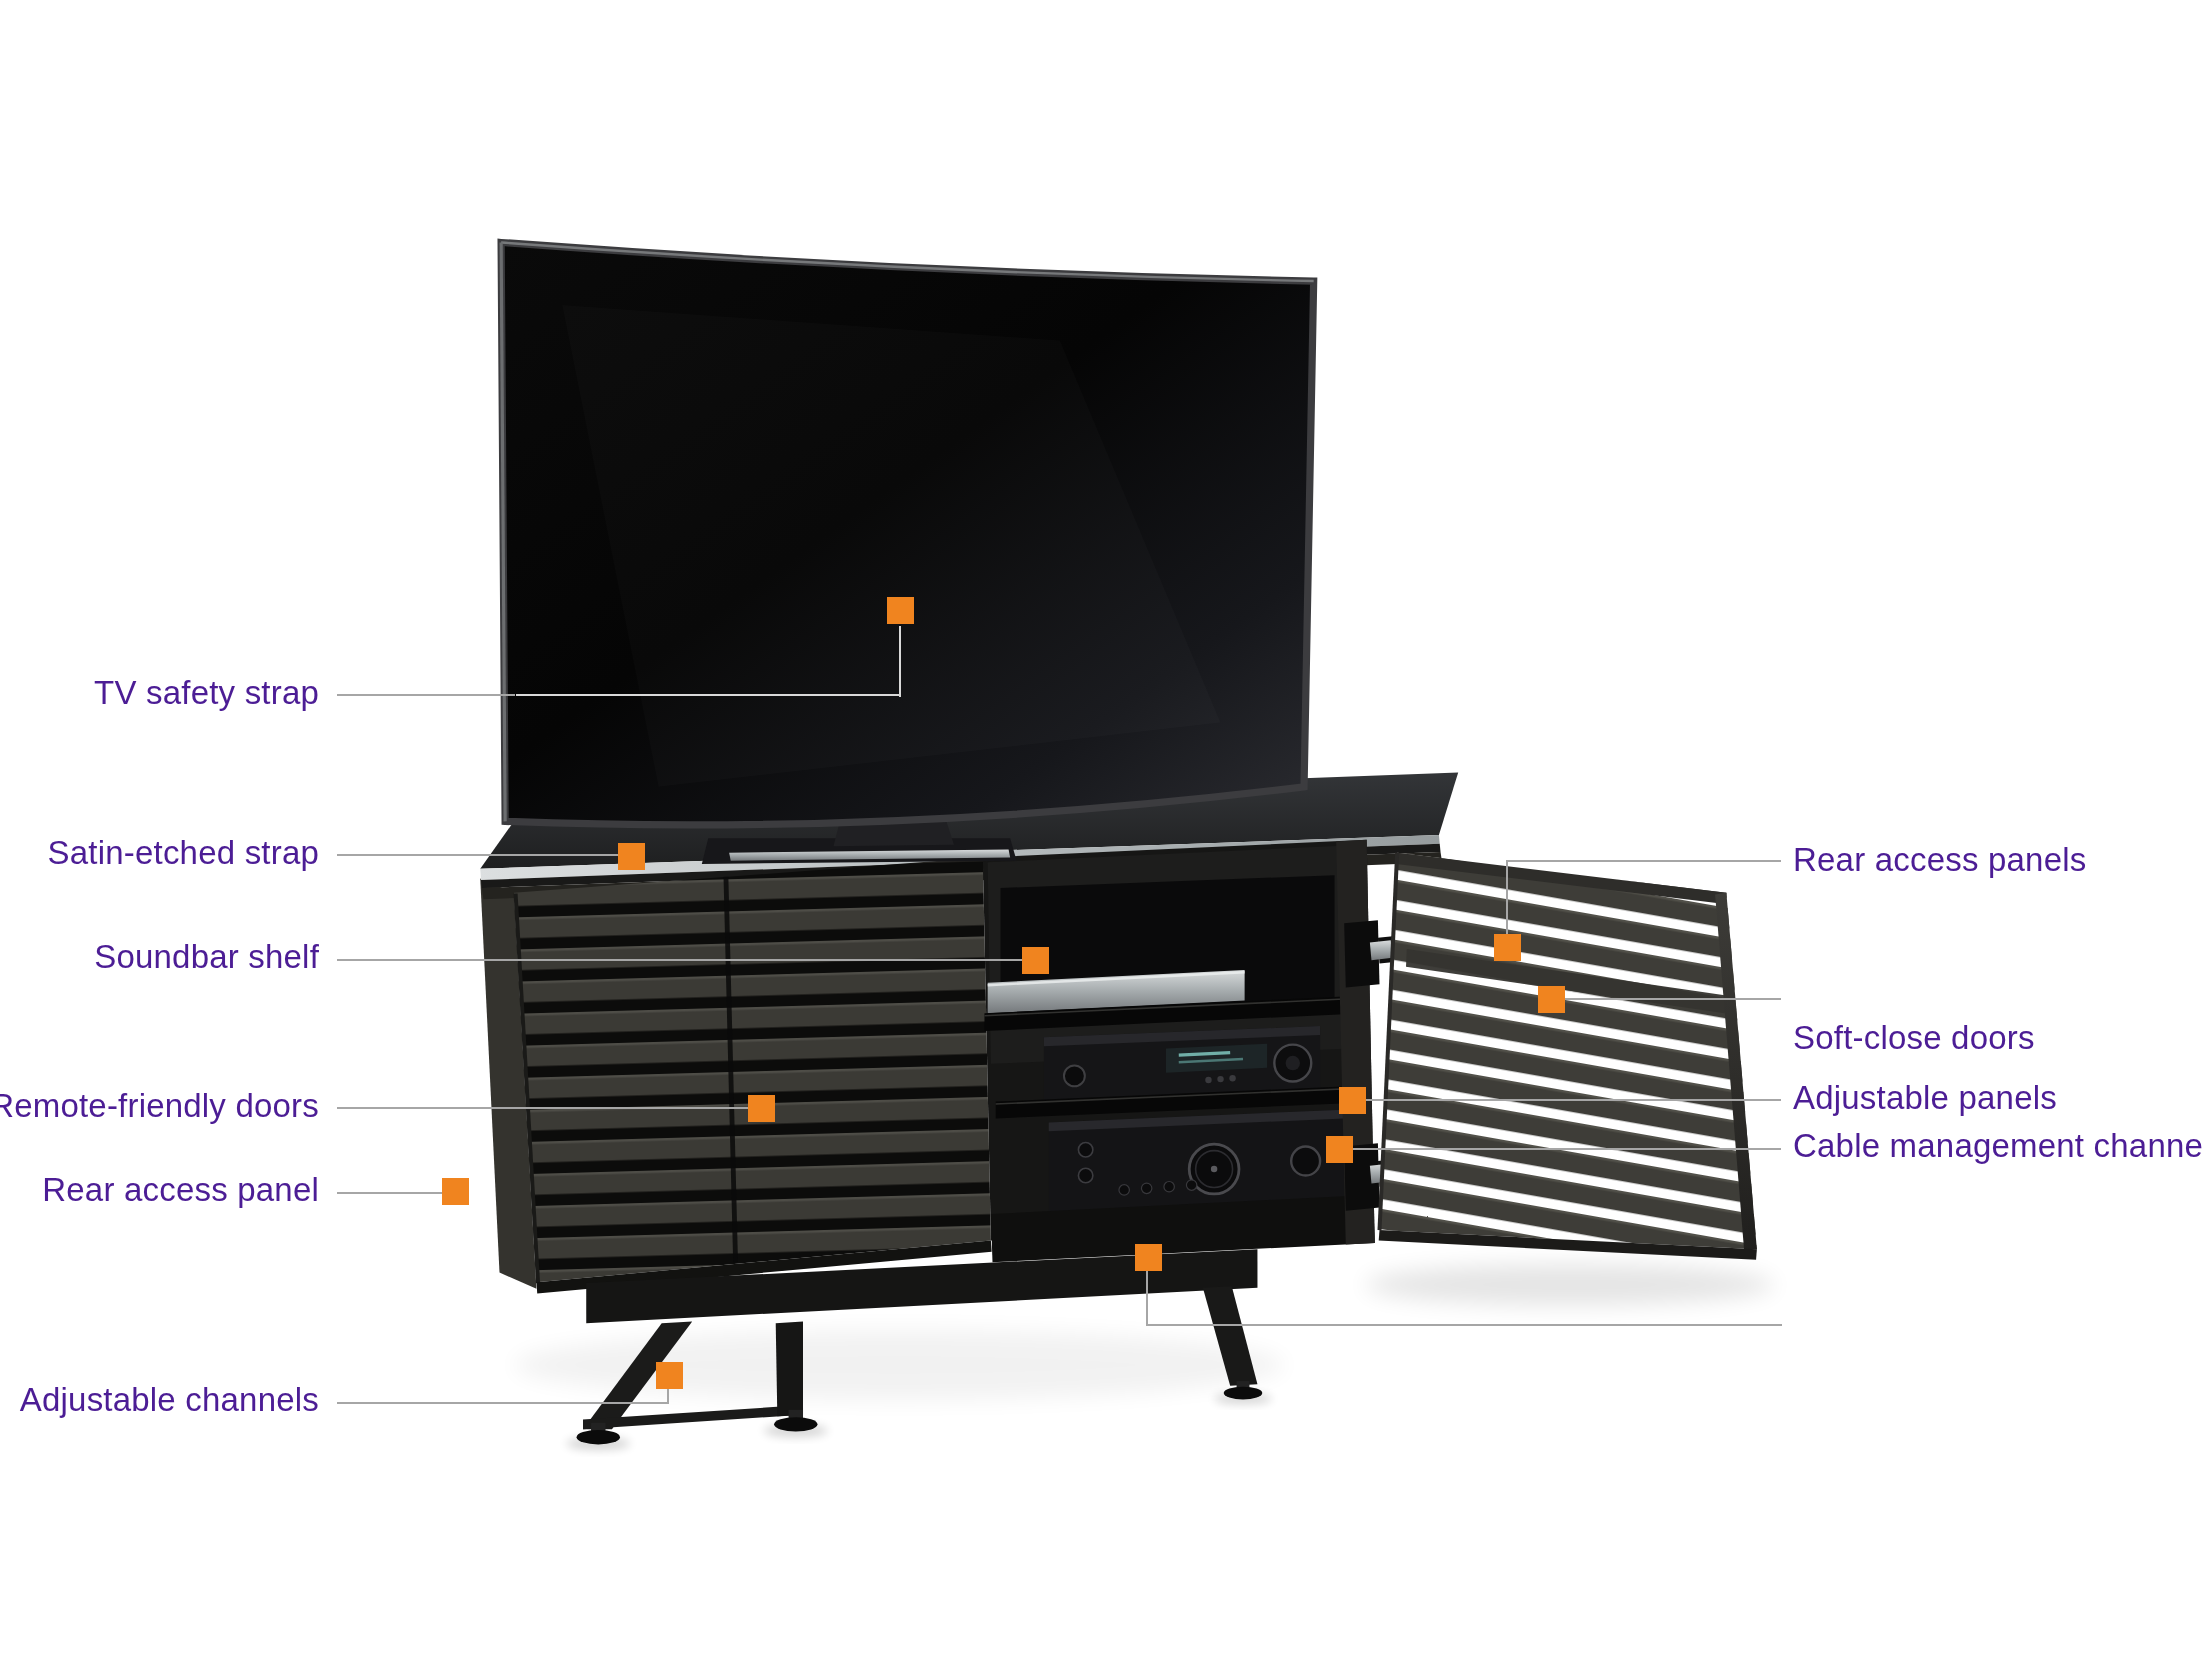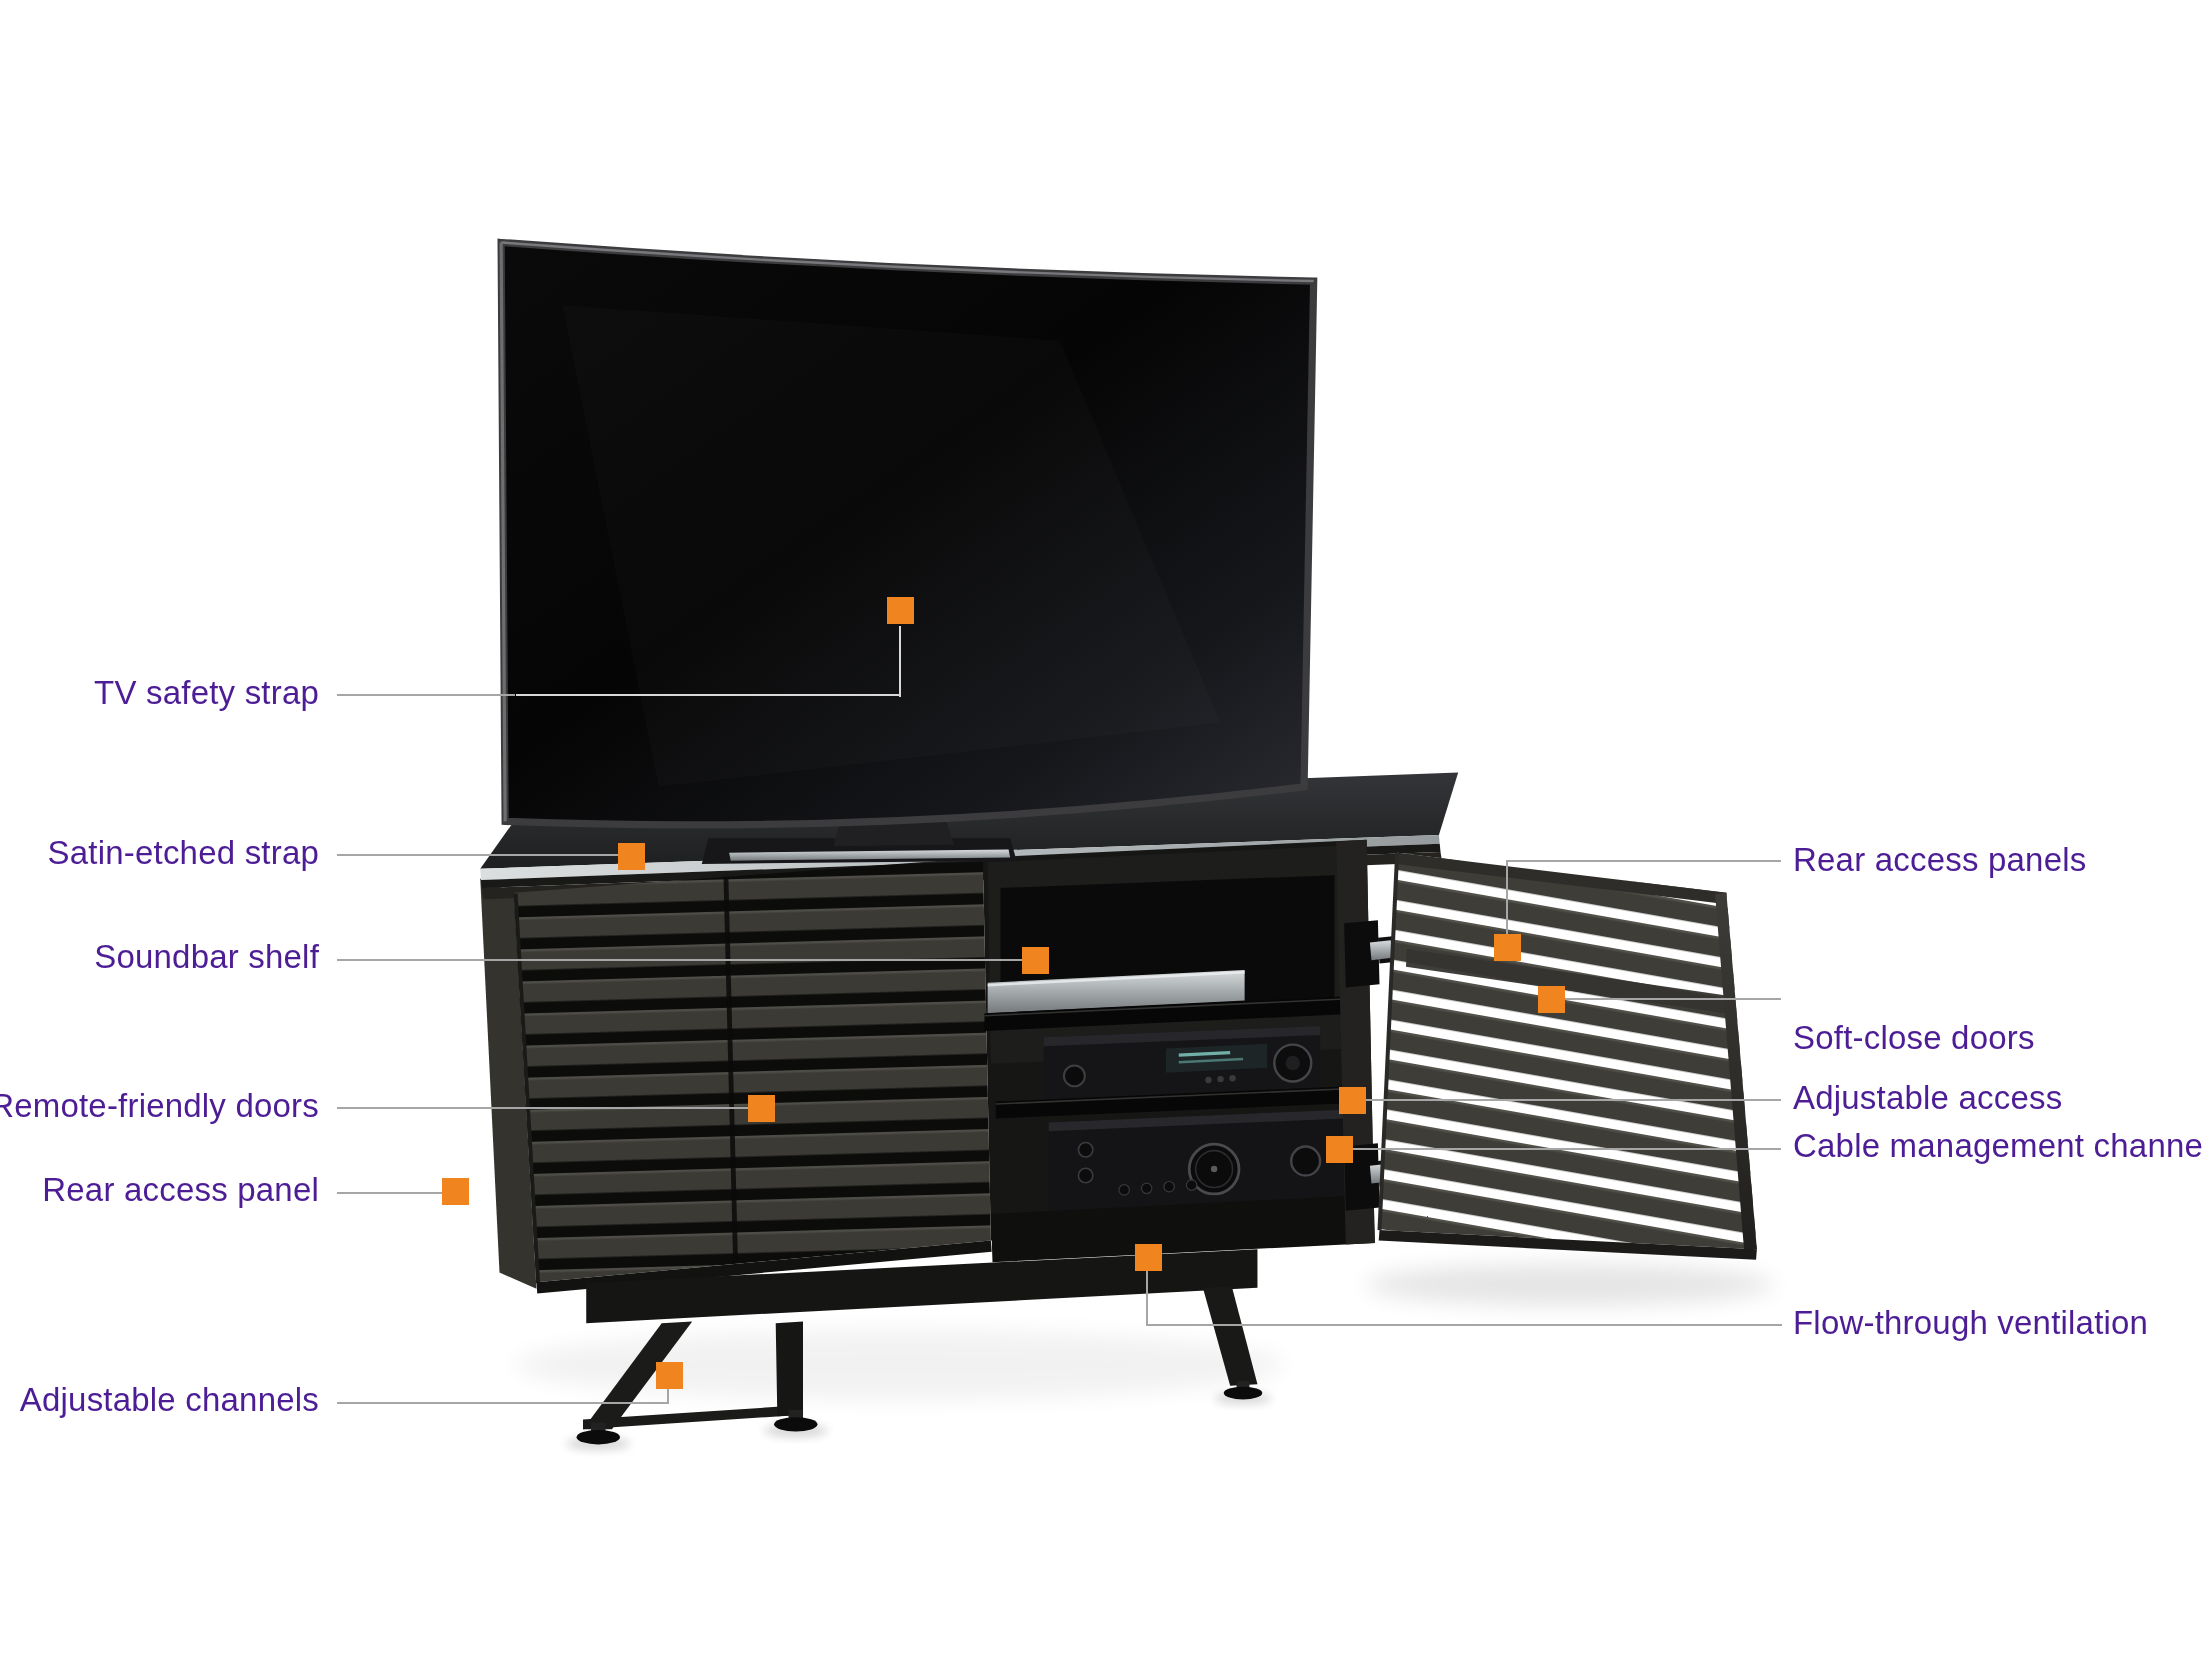--- a/index.html
+++ b/index.html
@@ -222,18 +222,17 @@
 
   <div class="lbl left" style="top:669px;">TV safety strap</div>
   <div class="lbl left" style="top:829px;">Satin-etched strap</div>
   <div class="lbl left" style="top:933px;">Soundbar shelf</div>
   <div class="lbl left" style="top:1082px;">Remote-friendly doors</div>
   <div class="lbl left" style="top:1166px;">Rear access panel</div>
   <div class="lbl left" style="top:1376px;">Adjustable channels</div>
 
   <div class="lbl right" style="top:836px;">Rear access panels</div>
   <div class="lbl right" style="top:973px;margin-top:41px;">Soft-close doors</div>
-  <div class="lbl right" style="top:1074px;">Adjustable access</div>
+  <div class="lbl right" style="top:1074px;">Adjustable panels</div>
   <div class="lbl right" style="top:1122px;">Cable management channels</div>
-  <div class="lbl right" style="top:1299px;">Flow-through ventilation</div>
 
 </div>
 
 
 </body></html>

